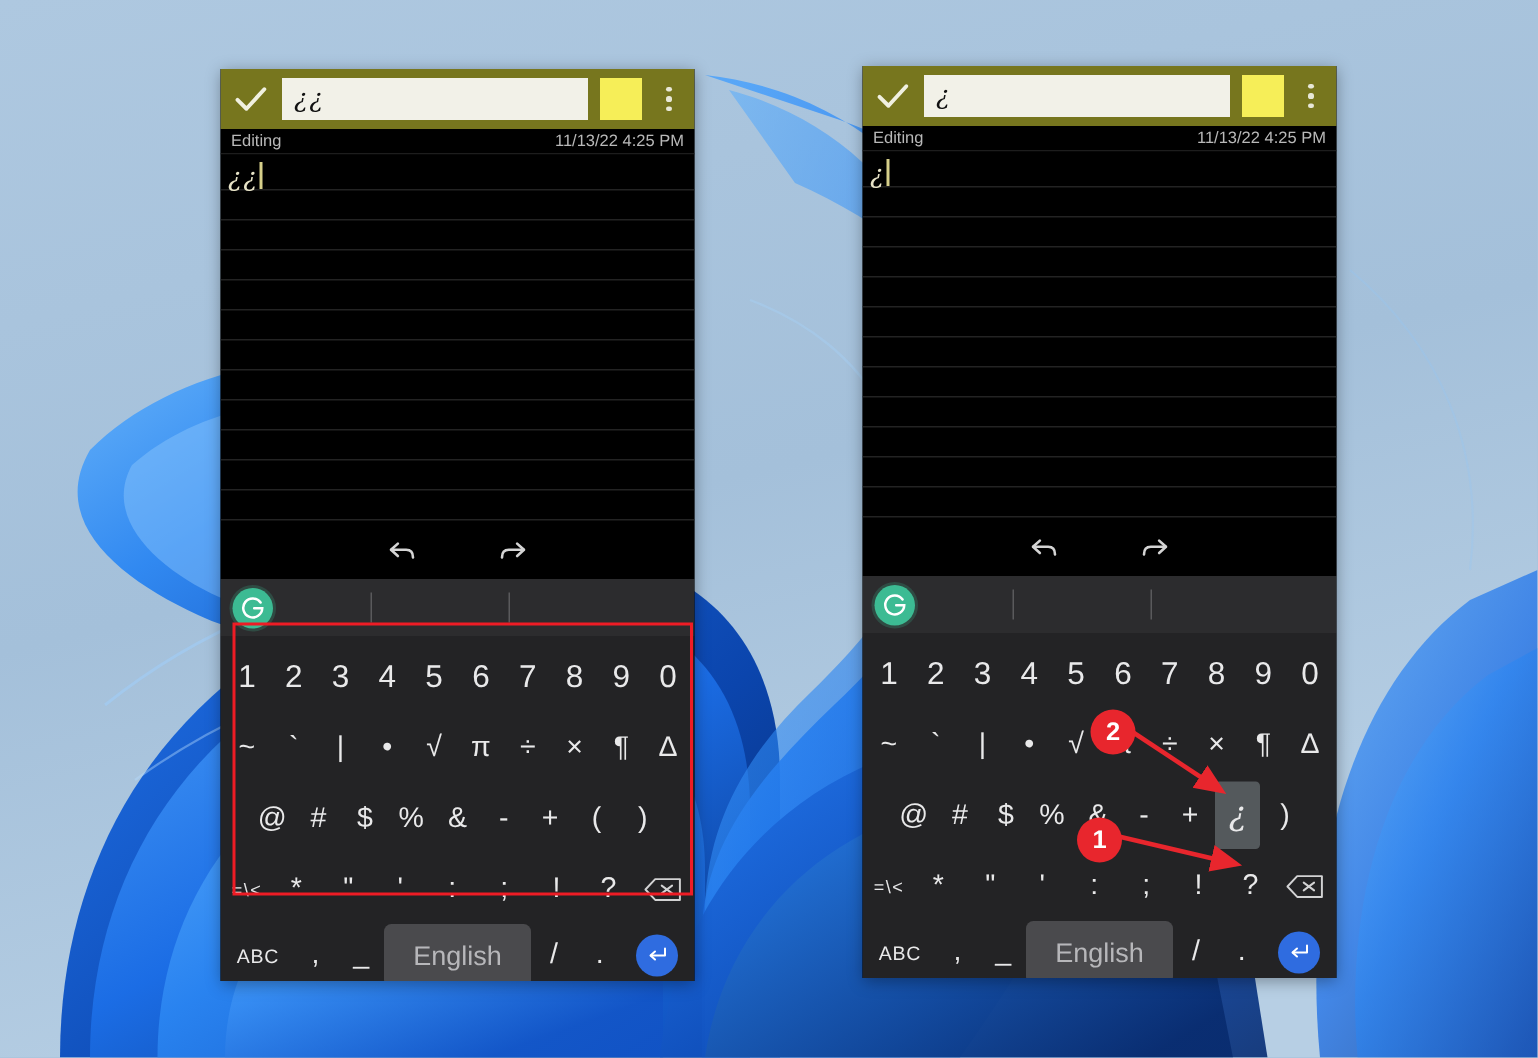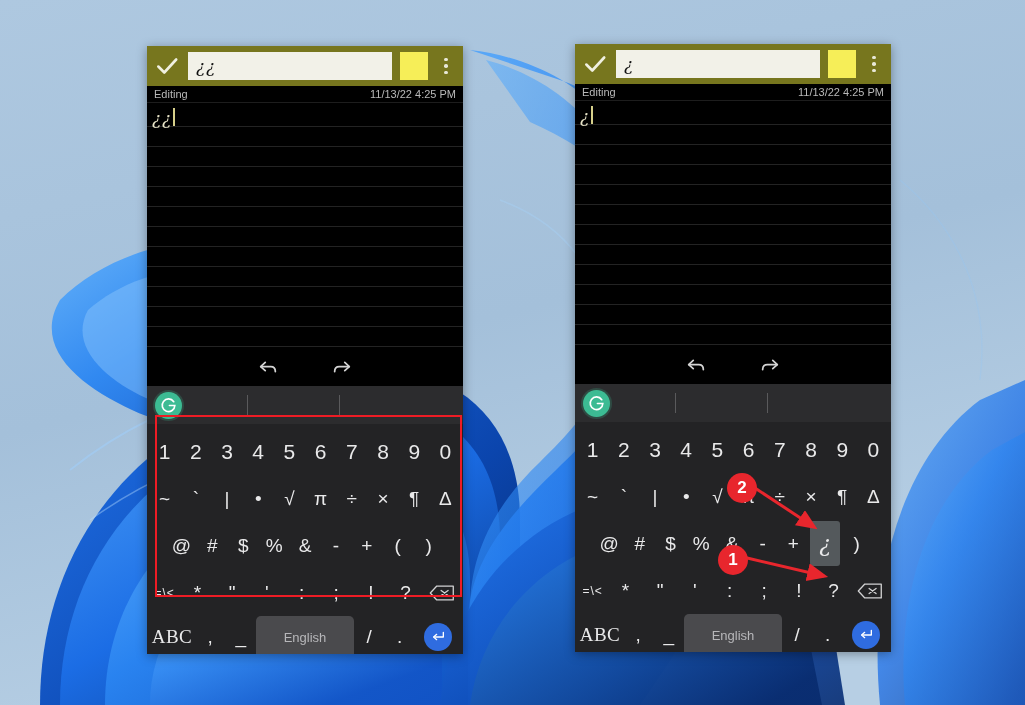--- a/index.html
+++ b/index.html
@@ -164,27 +164,27 @@
     background: #54595c;
     border-radius: 3px;
     height: 45px;
     font-family: "DejaVu Serif", serif;
     font-style: italic;
     font-size: 22px;
     margin: 0 1px;
   }
   .krow.bottom { height: 42px; }
   .krow.bottom .key { height: 42px; }
-  .key.abc { flex: 0 0 46px; font-size: 19px; letter-spacing: .5px; font-family: Liberation Serif, serif; }
+  .key.abc { flex: 0 0 46px; font-size: 13px; letter-spacing: .5px; }
   .key.space {
     flex: 0 0 98px;
     background: #4a4a4d;
     border-radius: 5px;
     height: 25px;
-    font-size: 13px;
+    font-size: 18px;
     color: #b7b7ba;
   }
   .key.enter { flex: 0 0 46px; }
   .enter-circle {
     width: 28px; height: 28px; border-radius: 50%;
     background: #2f6ce0;
     display: flex; align-items: center; justify-content: center;
   }
   .bksp-glyph { width: 26px; height: 18px; }
 

